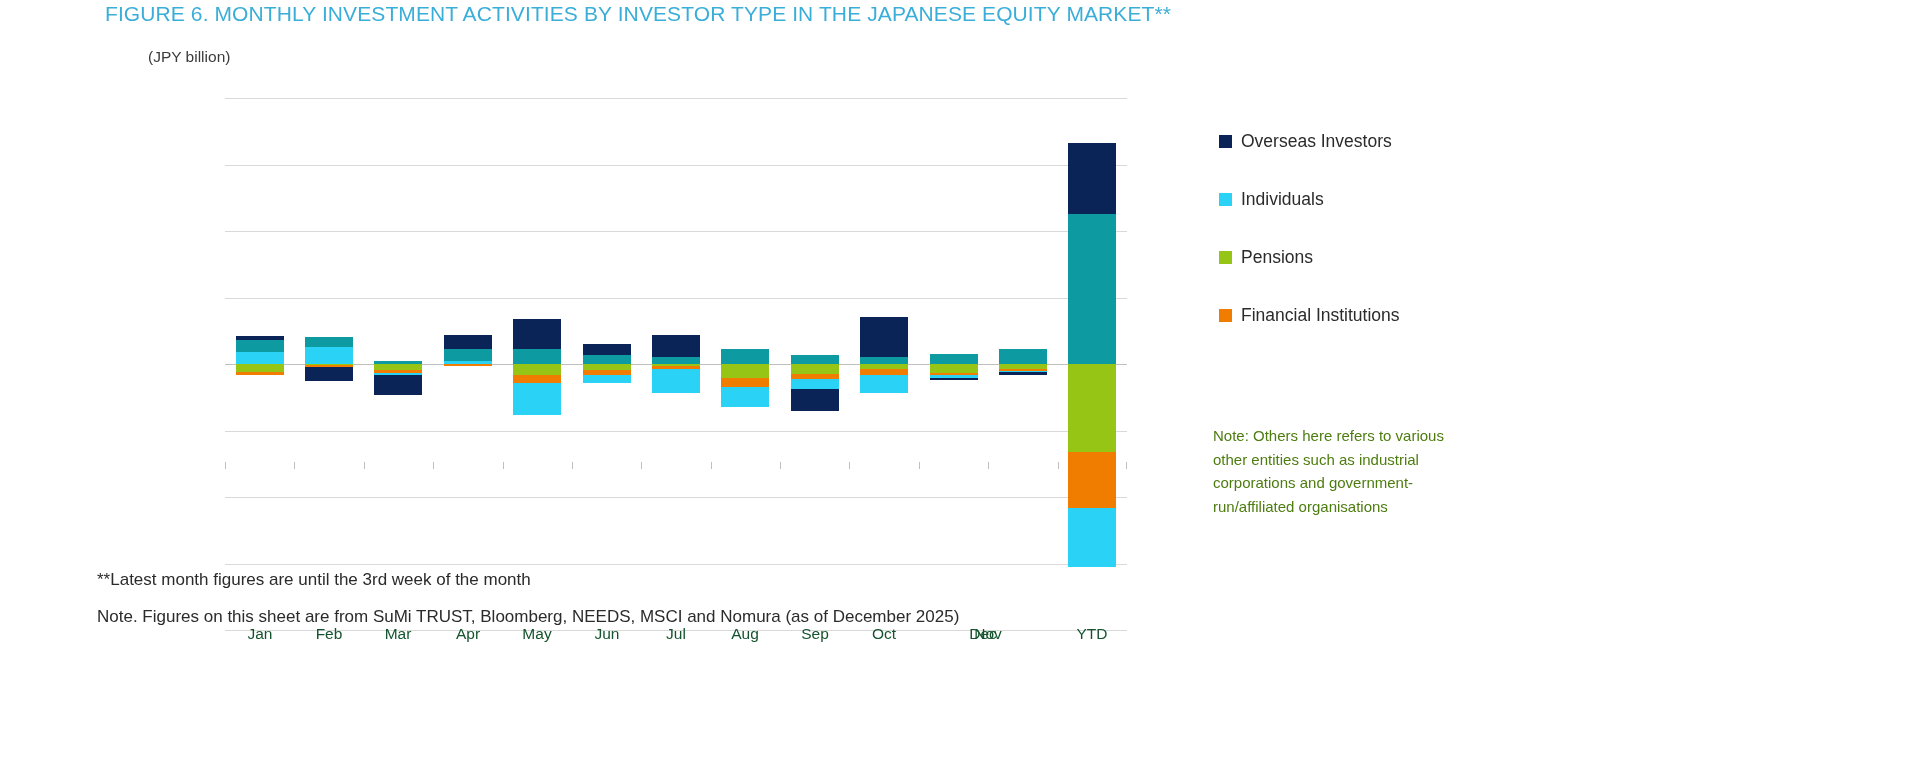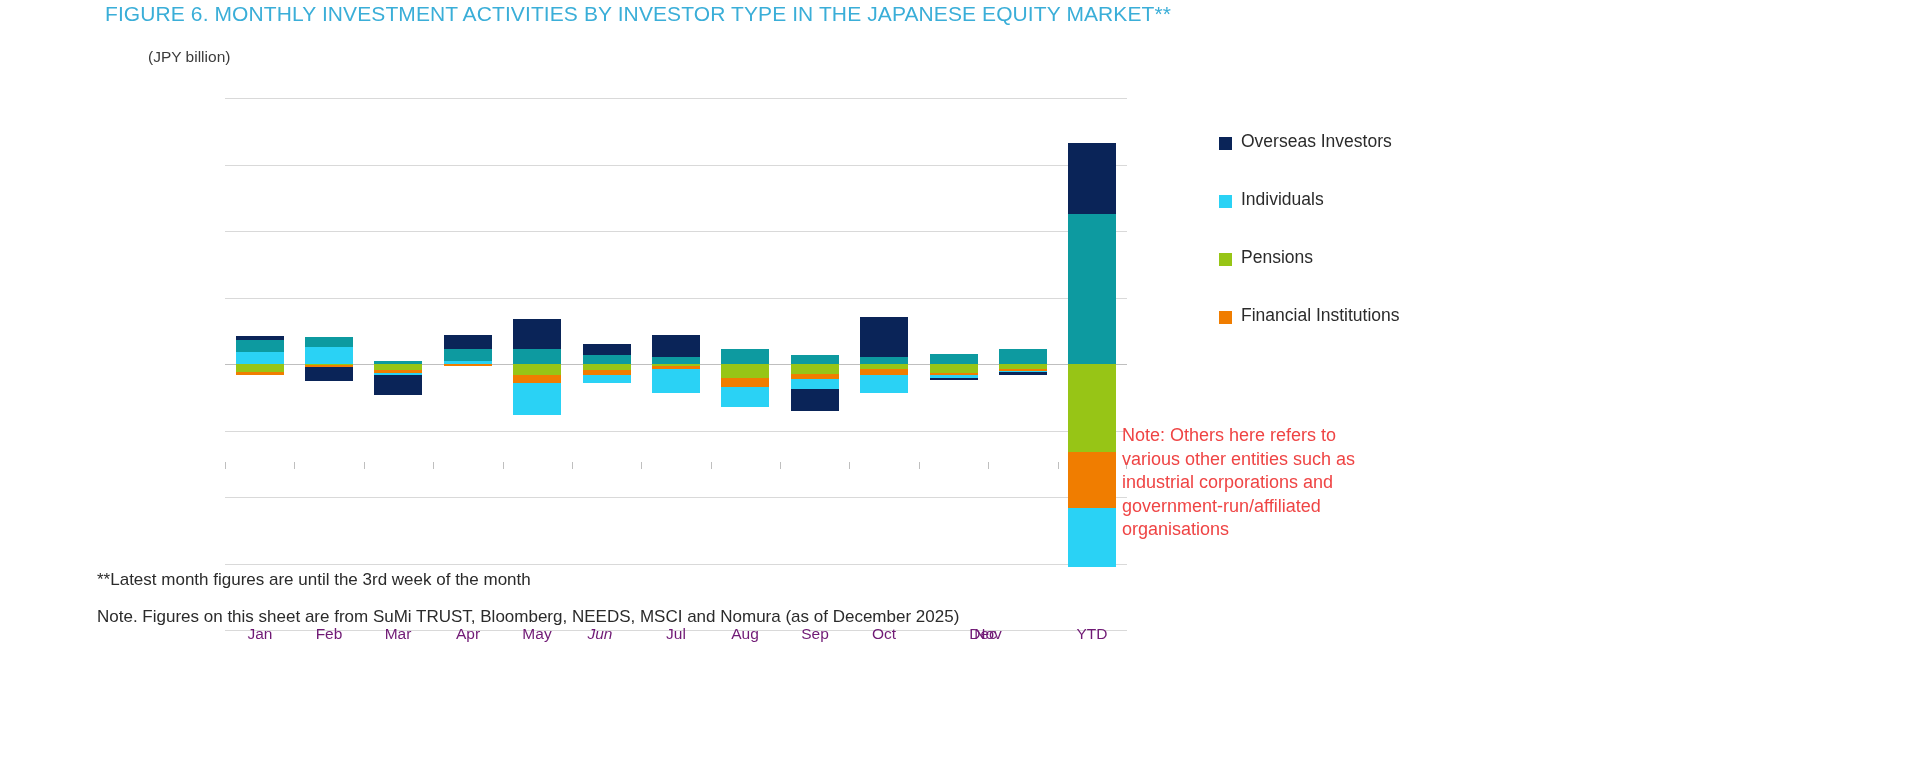--- a/index.html
+++ b/index.html
@@ -28,35 +28,35 @@
   .gridline.zero{background:#bfbfbf;}
   #axis-unit{
     position:absolute;left:148px;top:48px;font-size:15.5px;color:#3b3b3b;
   }
   
   .xtickmark{
     position:absolute;top:364px;width:1px;height:7px;background:#bfbfbf;
   }
   .xlabel{
     position:absolute;top:527px;width:90px;text-align:center;
-    font-size:15.5px;color:#701a75;
+    font-size:15.5px;color:#14532d;
   }
 
   .bar-group{position:absolute;top:0;width:48px;height:532px;}
   .seg{position:absolute;left:0;width:48px;}
 
   
   #legend{position:absolute;left:1175px;top:131px;width:420px;}
-  .legend-row{display:flex;align-items:center;margin-bottom:37px;padding-left:44px;}
+  .legend-row{display:flex;align-items:flex-start;margin-bottom:37px;padding-left:44px;}
   .legend-swatch{width:13px;height:13px;margin-top:4px;margin-right:9px;flex:0 0 auto;}
   .legend-label{font-size:17.5px;color:#2b2b2b;line-height:21px;white-space:nowrap;}
 
   #legend-note{
-    position:absolute;left:1122px;top:424px;width:268px;
-    font-size:18px;line-height:23.5px;color:#ef4444;
+    position:absolute;left:1213px;top:424px;width:268px;
+    font-size:15px;line-height:23.5px;color:#4d7c0f;
   }
 
   
   #footnotes{position:absolute;left:97px;top:570px;width:1200px;}
   .footnote{font-size:17px;color:#2b2b2b;margin-bottom:17px;white-space:nowrap;}
 </style>
 </head>
 <body>
 
 <div id="figure-root">
@@ -121,21 +121,21 @@
       </div>
       <div class="xlabel" style="left: 267px;">May</div>
       <div class="xtickmark" style="left: 347px;"></div>
       <div class="bar-group" style="left: 358px;">
         <div class="seg" style="top: 256.69px; height: 9.31px; background: rgb(13, 154, 160);"></div>
         <div class="seg" style="top: 246.05px; height: 10.64px; background: rgb(10, 36, 88);"></div>
         <div class="seg" style="top: 266px; height: 5.985px; background: rgb(151, 197, 22);"></div>
         <div class="seg" style="top: 271.985px; height: 4.655px; background: rgb(240, 125, 0);"></div>
         <div class="seg" style="top: 276.64px; height: 7.98px; background: rgb(42, 210, 245);"></div>
       </div>
-      <div class="xlabel" style="left: 330px; font-style: italic;">Jun</div>
+      <div class="xlabel" style="left: 337px;">Jun</div>
       <div class="xtickmark" style="left: 416px;"></div>
       <div class="bar-group" style="left: 427px;">
         <div class="seg" style="top: 259.35px; height: 6.65px; background: rgb(13, 154, 160);"></div>
         <div class="seg" style="top: 236.74px; height: 22.61px; background: rgb(10, 36, 88);"></div>
         <div class="seg" style="top: 266px; height: 1.995px; background: rgb(151, 197, 22);"></div>
         <div class="seg" style="top: 267.995px; height: 3.325px; background: rgb(240, 125, 0);"></div>
         <div class="seg" style="top: 271.32px; height: 23.94px; background: rgb(42, 210, 245);"></div>
       </div>
       <div class="xlabel" style="left: 406px;">Jul</div>
       <div class="xtickmark" style="left: 486px;"></div>

